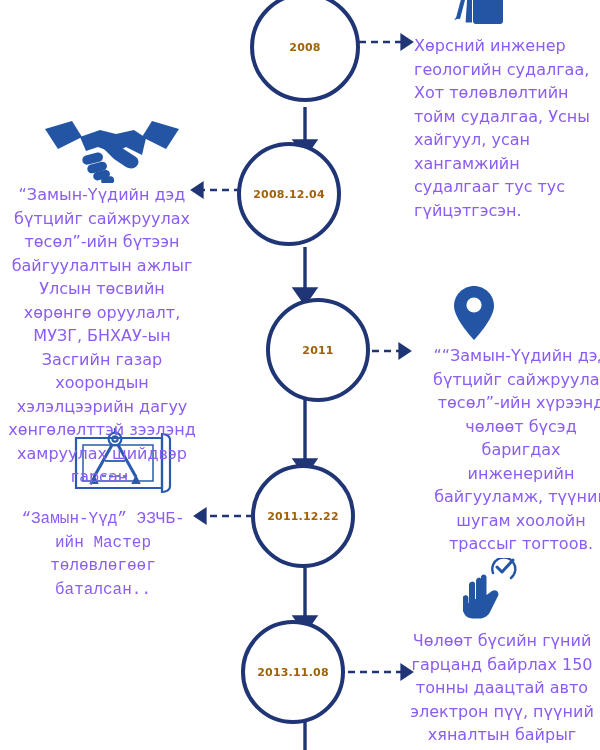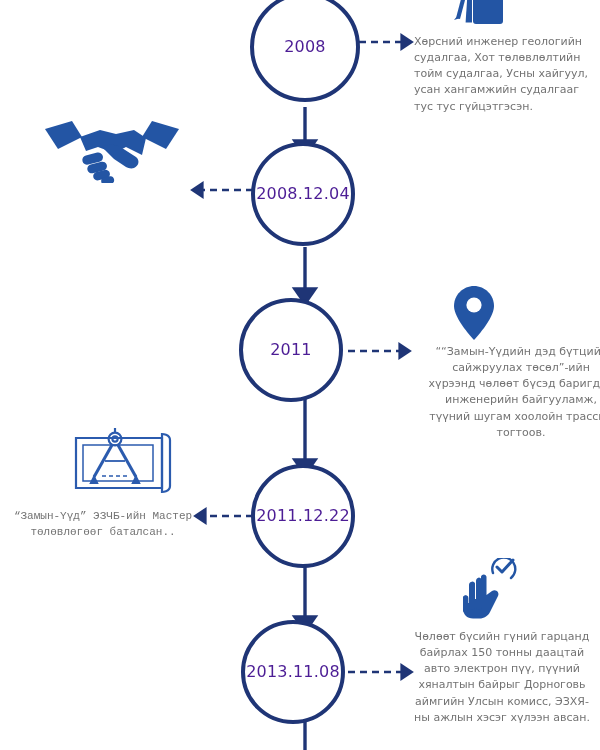--- a/index.html
+++ b/index.html
@@ -39,34 +39,34 @@
     z-index: 3;
     border-radius: 50%;
     background: #ffffff;
     border: 4px solid #1F3576;
     box-sizing: border-box;
     display: flex;
     align-items: center;
     justify-content: center;
   }
   .node-label {
-    color: #4c1d95;
-    font-weight: normal;
-    font-size: 16px;
+    color: #a16207;
+    font-weight: bold;
+    font-size: 11px;
     letter-spacing: 0.2px;
     line-height: 1;
     white-space: nowrap;
   }
 
   
   .desc {
     position: absolute;
     z-index: 3;
-    color: #737373;
-    font-size: 11px;
+    color: #8b5cf6;
+    font-size: 16px;
     line-height: 1.47;
     text-align: center;
   }
   .desc.right-side { text-align: left; }
 
   
   .icon-box {
     position: absolute;
     z-index: 3;
     display: block;
@@ -120,25 +120,25 @@
 
     <line x1="253" y1="516" x2="203" y2="516" stroke="#1F3576" stroke-width="2.6" stroke-dasharray="7 5" marker-end="url(#dash-arrow)"></line>
 
     <line x1="348" y1="672" x2="404" y2="672" stroke="#1F3576" stroke-width="2.6" stroke-dasharray="7 5" marker-end="url(#dash-arrow)"></line>
   </svg>
 
   <div class="node" style="left:250px; top:-8px; width:110px; height:110px;">
     <span class="node-label">2008</span>
   </div>
 
-  <div class="node" style="left:251px; top:142px; width:104px; height:104px;">
+  <div class="node" style="left:237px; top:142px; width:104px; height:104px;">
     <span class="node-label">2008.12.04</span>
   </div>
 
-  <div class="node" style="left:239px; top:298px; width:104px; height:104px;">
+  <div class="node" style="left:266px; top:298px; width:104px; height:104px;">
     <span class="node-label">2011</span>
   </div>
 
   <div class="node" style="left:251px; top:464px; width:104px; height:104px;">
     <span class="node-label">2011.12.22</span>
   </div>
 
   <div class="node" style="left:241px; top:620px; width:104px; height:104px;">
     <span class="node-label">2013.11.08</span>
   </div>
@@ -218,20 +218,21 @@
         <rect x="10" y="24" width="6" height="28" rx="3"></rect>
         <rect x="17" y="20" width="6" height="32" rx="3"></rect>
         <path d="M4 40 C4 36.4 9.4 36.4 9.4 40 L9.4 52
                  C9.4 56 6 56 4 53 Z"></path>
       </g>
     </svg>
   </div>
 
   <div class="desc right-side" style="left:414px; top:34px; width:176px;">Хөрсний инженер геологийн судалгаа, Хот төлөвлөлтийн тойм судалгаа, Усны хайгуул, усан хангамжийн судалгааг тус тус гүйцэтгэсэн.</div>
 
+  <div class="desc" style="left:6px; top:183px; width:192px;">“Замын-Үүдийн дэд бүтцийг сайжруулах төсөл”-ийн бүтээн байгуулалтын ажлыг Улсын төсвийн хөрөнгө оруулалт, МУЗГ, БНХАУ-ын Засгийн газар хоорондын хэлэлцээрийн дагуу хөнгөлөлттэй зээлэнд хамруулах шийдвэр  гарсан.</div>
 
   <div class="desc" style="left:428px; top:344px; width:186px;">““Замын-Үүдийн дэд бүтцийг сайжруулах төсөл”-ийн хүрээнд чөлөөт бүсэд баригдах инженерийн байгууламж, түүний шугам хоолойн трассыг тогтоов.</div>
 
   <div class="desc" style="left:8px; top:508px; width:190px;font-family:Liberation Mono, monospace;">“Замын-Үүд” ЭЗЧБ-ийн Мастер төлөвлөгөөг баталсан..</div>
 
   <div class="desc" style="left:408px; top:629px; width:188px;">Чөлөөт бүсийн гүний гарцанд байрлах 150 тонны даацтай авто электрон пүү, пүүний хяналтын байрыг Дорноговь аймгийн Улсын комисс, ЭЗХЯ-ны ажлын хэсэг хүлээн авсан.</div>
 
 </div>
 
 </body></html>

